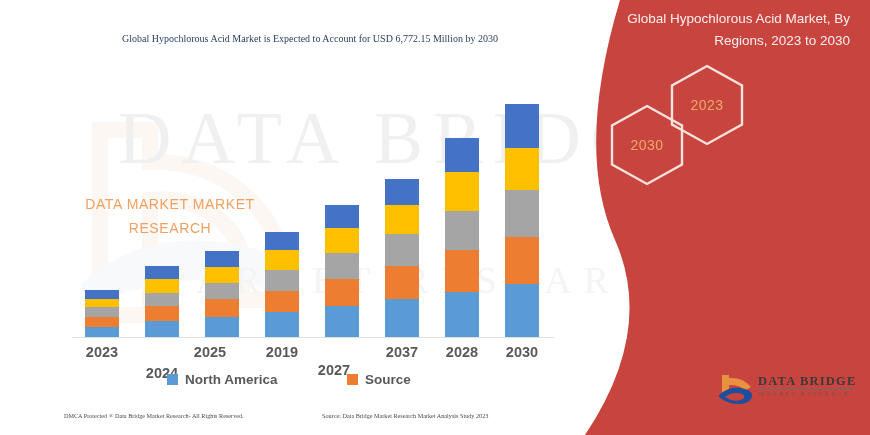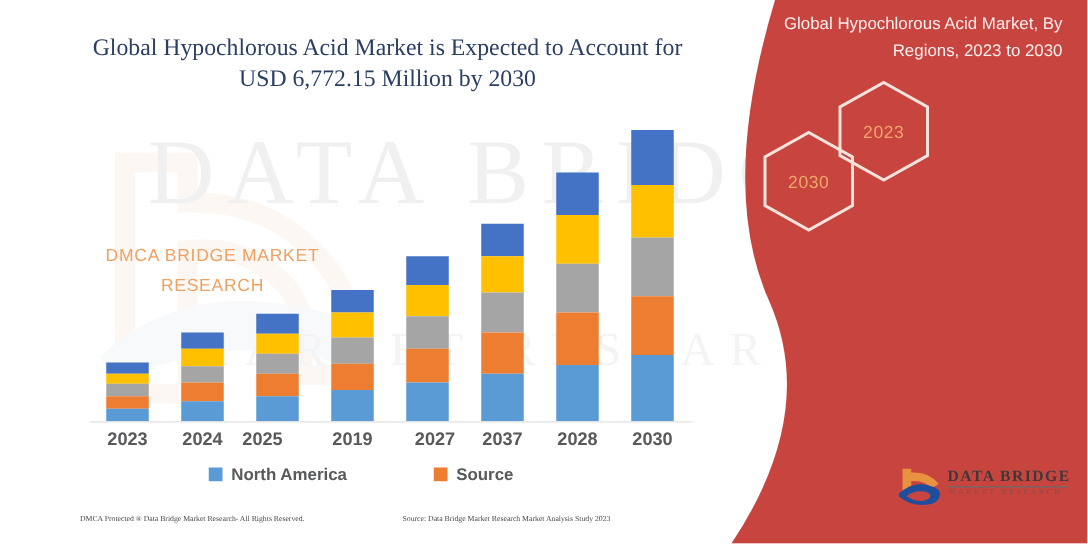--- a/index.html
+++ b/index.html
@@ -51,21 +51,21 @@
     left: 60px; top: 100px;
     width: 240px; height: 240px;
     opacity: 0.5;
   }
 
   #chart-title {
     position: absolute;
     left: 60px; top: 26px;
     width: 500px;
     text-align: center;
-    font-size: 19px;
+    font-size: 10px;
     line-height: 25px;
     color: #2a3f63;
     font-family: "Liberation Serif", serif;
   }
 
   
   #plot {
     position: absolute;
     left: 72px; top: 100px;
     width: 480px; height: 237px;
@@ -272,24 +272,24 @@
           <div class="seg" style="background: rgb(91, 155, 213); height: 53.325px;"></div>
           <div class="seg" style="background: rgb(237, 125, 49); height: 46.4125px;"></div>
           <div class="seg" style="background: rgb(165, 165, 165); height: 47.4px;"></div>
           <div class="seg" style="background: rgb(255, 192, 0); height: 41.475px;"></div>
           <div class="seg" style="background: rgb(68, 114, 196); height: 44.4375px;"></div>
         </div>
       </div>
     <div id="axis-line"></div>
     <div id="x-labels">
         <div class="x-label" style="left: 0px;">2023</div>
-        <div class="x-label" style="left: 60px;">2024</div>
+        <div class="x-label" style="left: 60px; margin-top: 21px;">2024</div>
         <div class="x-label" style="left: 108px;">2025</div>
         <div class="x-label" style="left: 180px;">2019</div>
-        <div class="x-label" style="left: 246px;">2027</div>
+        <div class="x-label" style="left: 232px; margin-top: 18px;">2027</div>
         <div class="x-label" style="left: 300px;">2037</div>
         <div class="x-label" style="left: 360px;">2028</div>
         <div class="x-label" style="left: 420px;">2030</div>
       </div>
 
     <div id="legend">
         <div class="legend-item" style="left: 95px;">
           <span class="legend-swatch" style="background: rgb(91, 155, 213);"></span>
           <span>North America</span>
         </div>
@@ -320,21 +320,21 @@
     </div>
 
     <div class="hex" id="hex-2023" style="left:108px; top:63px; width:78px; height:84px;">
       <svg viewBox="0 0 78 84" style="position:absolute;inset:0;">
         <polygon points="39,3 74,22.5 74,61.5 39,81 4,61.5 4,22.5" fill="none" stroke="#f7e2dc" stroke-width="2.4"></polygon>
       </svg>
       <span class="hex-label">2023</span>
     </div>
   </div>
 
-  <div id="brand-name">DMCA BRIDGE MARKET RESEARCH</div>
+  <div id="brand-name">DATA MARKET MARKET RESEARCH</div>
 
   <div id="logo">
     <svg viewBox="0 0 36 34" style="position:absolute;left:0;top:1px;width:36px;height:34px;">
       <path d="M4 2 L4 26 L11 26 L11 12 Q22 11 27 18 L33 14 Q25 4 11 5 L11 2 Z" fill="#e8913f"></path>
       <path d="M1 22 Q14 10 30 17 Q36 20 33 26 Q30 31 20 31 Q9 31 1 24 Z" fill="#1f4e9c"></path>
       <path d="M7 24 Q15 18 24 21 Q28 23 25 26 Q20 29 13 27 Z" fill="#c7443f"></path>
     </svg>
     <div id="logo-text-main">DATA BRIDGE</div>
     <div id="logo-underline"></div>
     <div id="logo-text-sub">MARKET RESEARCH</div>

